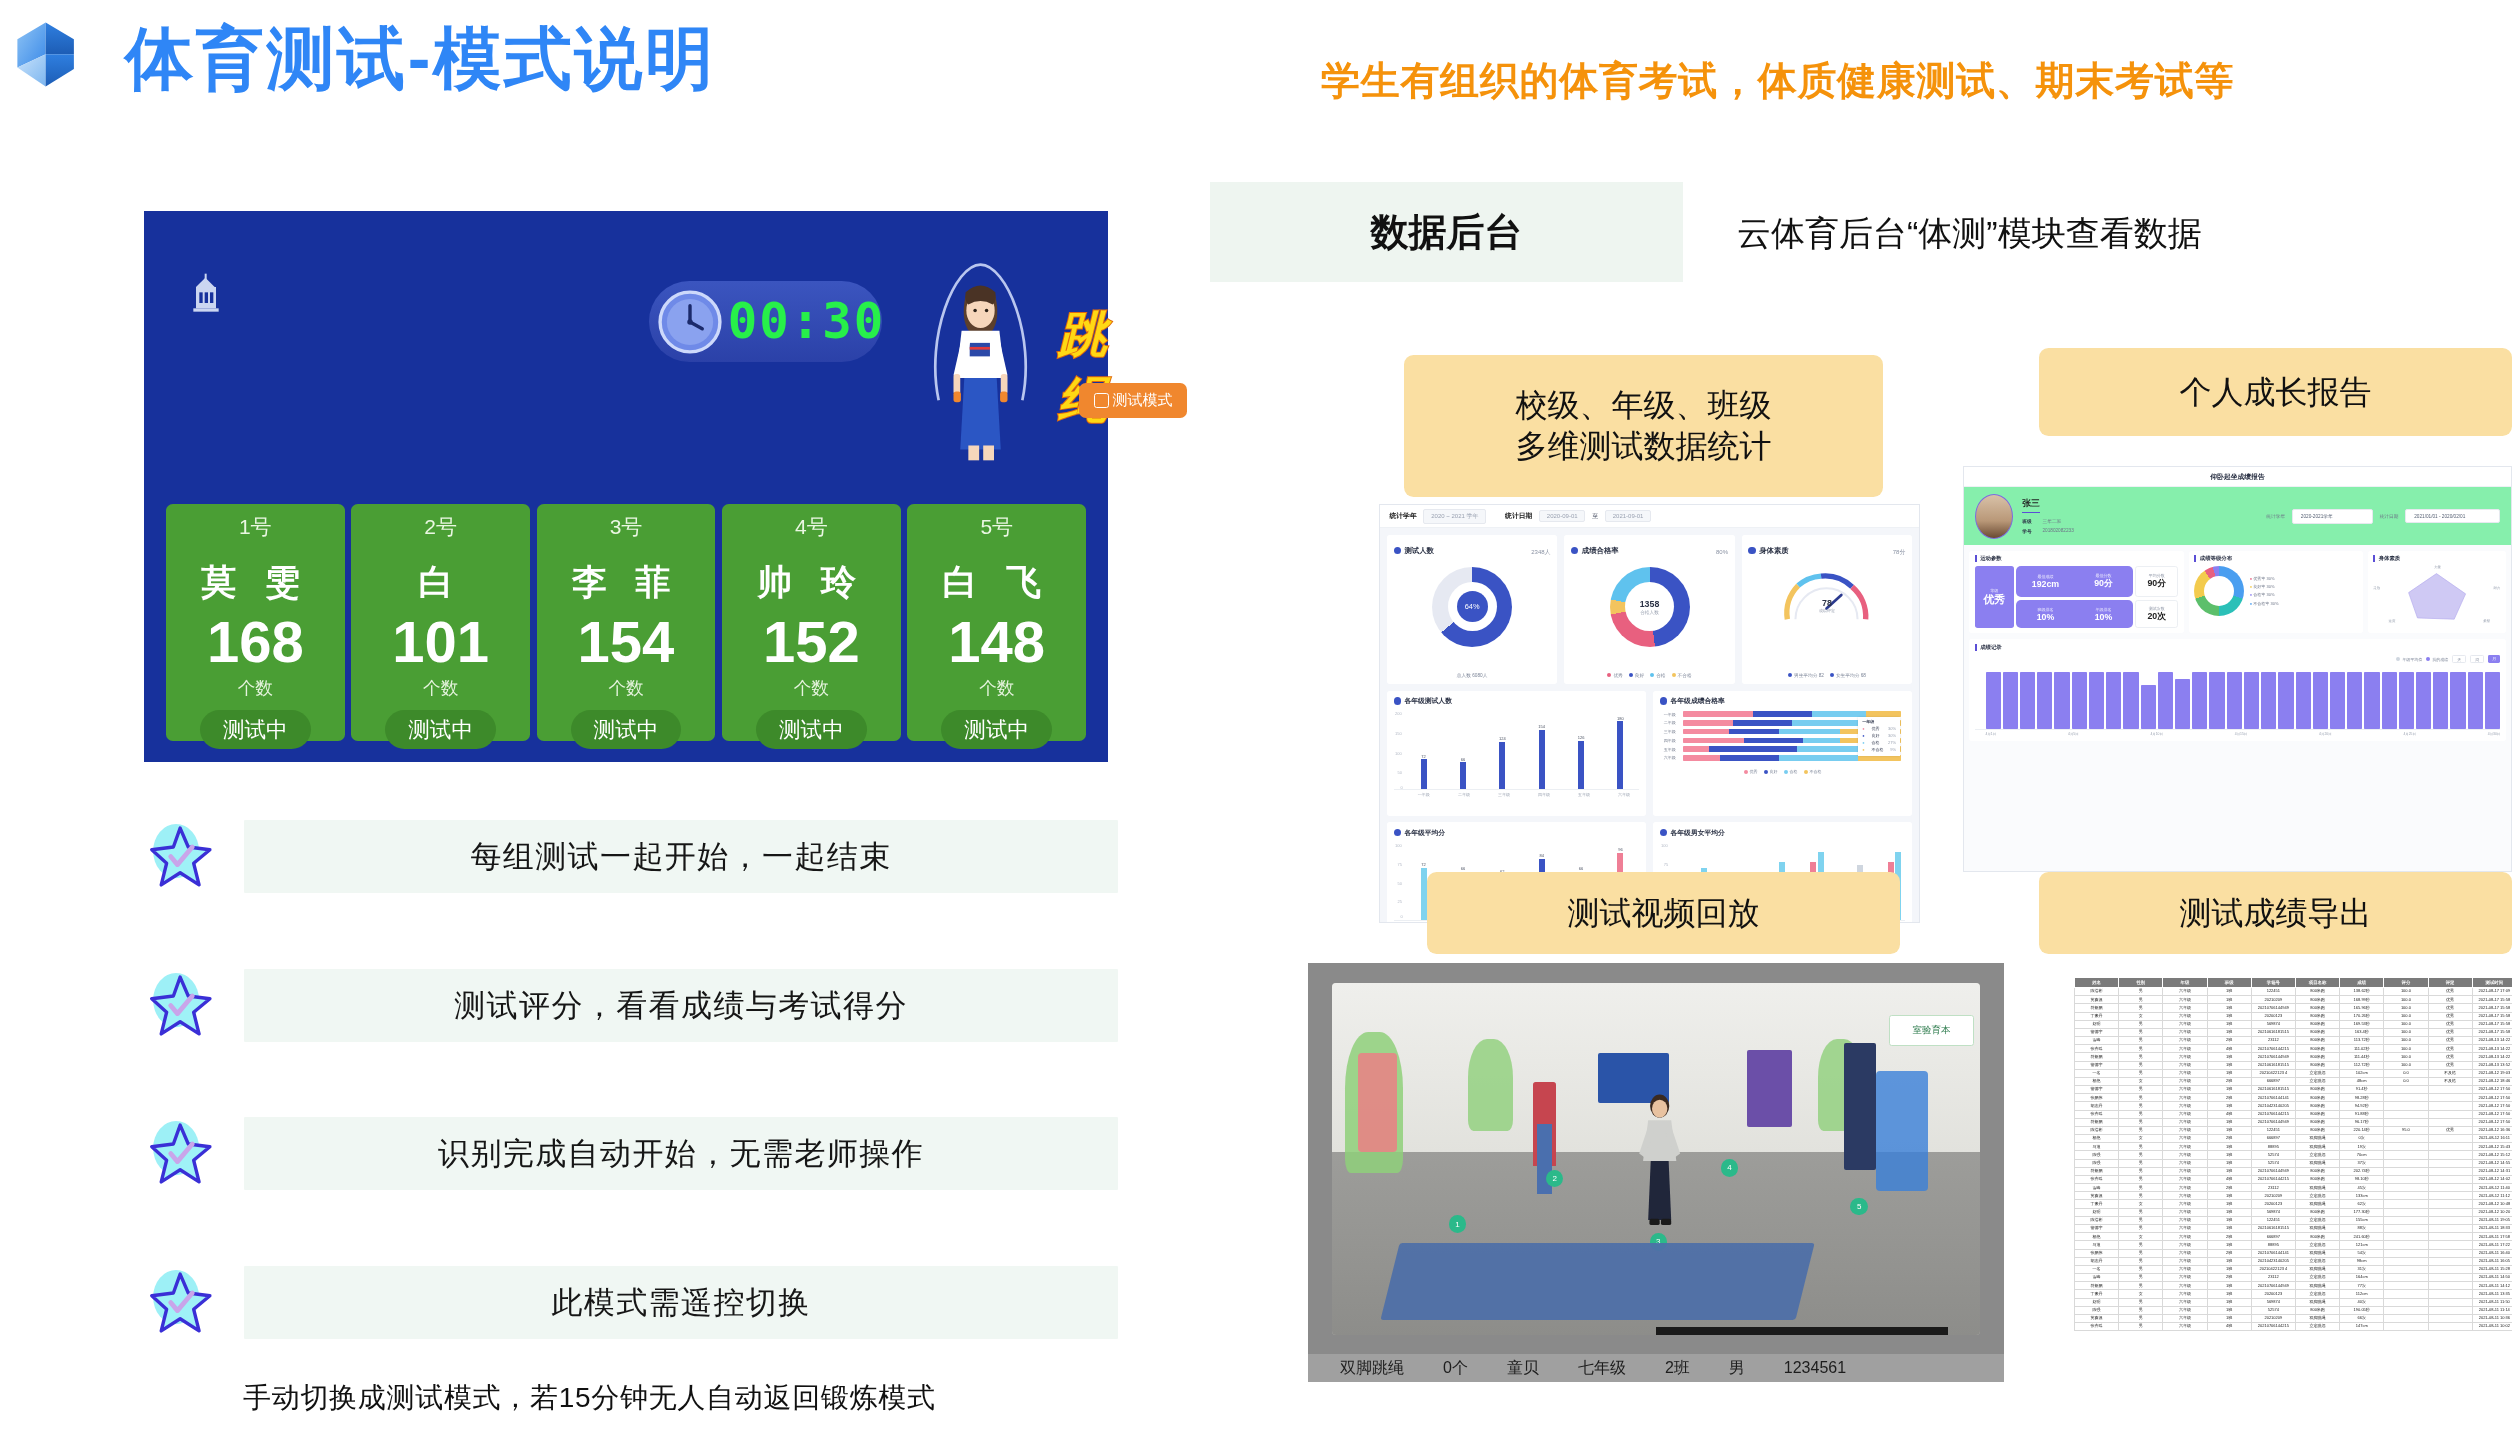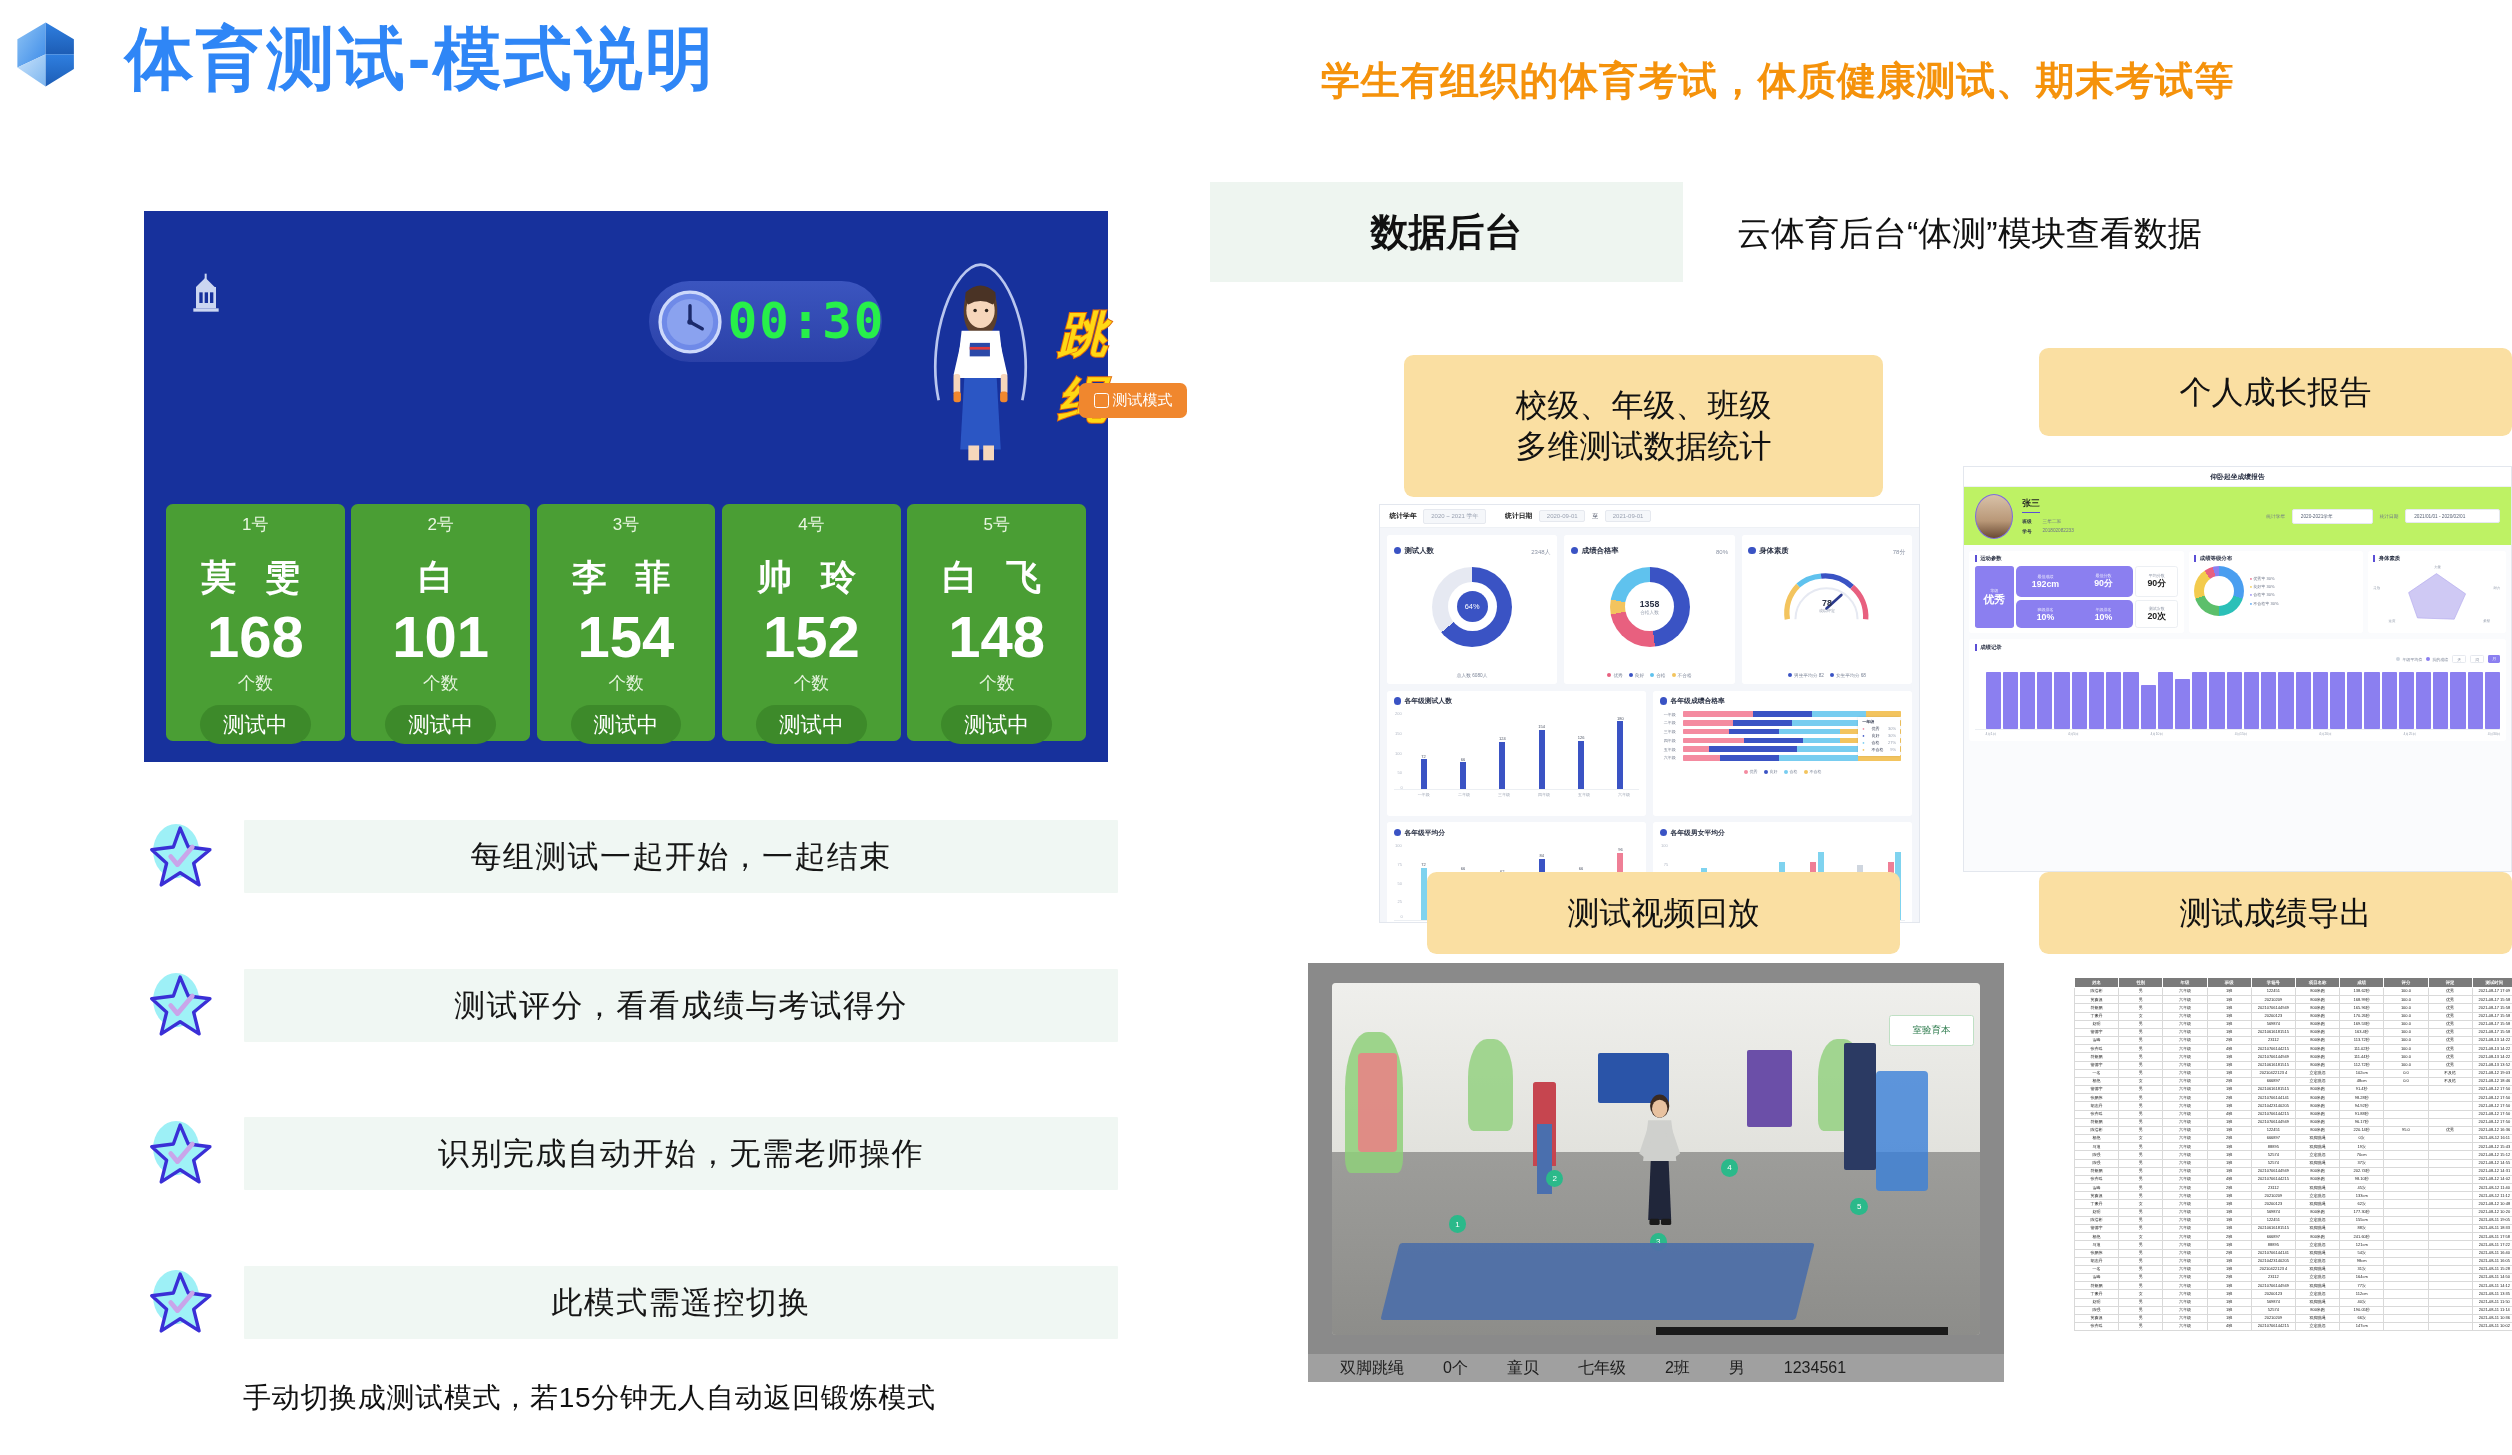--- a/index.html
+++ b/index.html
@@ -49,21 +49,21 @@
     position:absolute; left:933px; top:170px; width:108px; height:35px;
     background:#f0872e; border-radius:6.8px; color:#fff;
     font-size:15px; display:flex; align-items:center; justify-content:center; gap:4px;
   }
   #mode-badge .mb-ic { width:15px;height:15px;border:1.4px solid #fff;border-radius:2.7px;flex:0 0 15px;}
   #cards-row { position:absolute; left:20px; top:291px; right:20px; display:flex; gap:6.8px; }
   .student-card {
     flex:1; background:#4a9e34; border-radius:6.8px; padding-top:5.4px;
     display:flex; flex-direction:column; align-items:center; height:237px;
   }
-  .sc-no { font-size:17px; color:#eaf7e2; padding:4px 0 8px; }
+  .sc-no { font-size:21px; color:#eaf7e2; padding:4px 0 8px; }
   .sc-divider { width:90%; height:0.7px; background:rgba(255,255,255,.28); }
   .sc-name {
     font-size:35px; color:#ffffff; font-weight:bold; letter-spacing:9.5px;
     margin-top:9.5px; white-space:nowrap;
   }
   .sc-count {
     font-size:58px; color:#ffffff; font-weight:bold; line-height:1;
     margin-top:6.8px; font-family:"Liberation Sans",sans-serif;
   }
   .sc-unit { font-size:17.6px; color:#e6f4de; margin-top:5.4px; }
@@ -143,21 +143,21 @@
   .hrow em{font-style:normal;font-size:4px;color:#6d7587;width:16px;}
   .hbar{flex:1;height:5.4px;display:flex;border-radius:0.7px;overflow:hidden;}
   .dash-lower2{display:flex;gap:6.8px;padding:0 6.8px 6.8px;}
   .panel2{flex:1;background:#fff;border-radius:2.7px;padding:5.4px 6.8px;height:122px;}
   
   #report-mock{
     position:absolute; left:1963px; top:466px; width:549px; height:406px;
     background:#fafbfd;border:0.7px solid #e3e7ee;overflow:hidden;font-size:6px;color:#3a4156;
   }
   .rep-title{text-align:center;font-size:6.8px;font-weight:bold;color:#2b3245;padding:4.7px 0;background:#fff;}
-  .rep-id{background:#bef264;display:flex;align-items:center;padding:6.8px 10.8px;border-top:0.7px solid #eef1f5;height:59px;gap:9.5px;}
+  .rep-id{background:#86efac;display:flex;align-items:center;padding:6.8px 10.8px;border-top:0.7px solid #eef1f5;height:59px;gap:9.5px;}
   .avatar{width:38px;height:45px;border-radius:50%;border:1.4px solid #7d6ae0;background:linear-gradient(180deg,#d8c1a8 0%,#b99878 60%,#6a4a33 100%);flex:0 0 38px;}
   .rep-name{font-size:8.8px;font-weight:bold;color:#222;border-bottom:1.4px solid #5b4fd6;padding-bottom:1.4px;display:inline-block;}
   .rep-kv{display:flex;gap:10.8px;font-size:4.7px;color:#6d7587;margin-top:4.7px;}
   .rep-kv b{color:#2b3245;font-weight:bold;}
   .rep-sel{background:#fff;border:0.7px solid #e6e9ef;border-radius:2px;padding:3.4px 8px;font-size:4.7px;color:#555f72;}
   .rep-body{display:flex;gap:5.4px;padding:5.4px;}
   .rep-card{background:#fff;border-radius:2.7px;padding:4.7px 5.4px;}
   .rep-h{font-size:5.4px;font-weight:bold;color:#2b3245;border-left:2px solid #5b4fd6;padding-left:3.4px;margin-bottom:4px;}
   .pgrid{display:grid;grid-template-columns:39px 1fr 43px;gap:2.7px;}
   .pv{background:#8b7ff0;color:#fff;border-radius:2.7px;display:flex;flex-direction:column;align-items:center;justify-content:center;}

